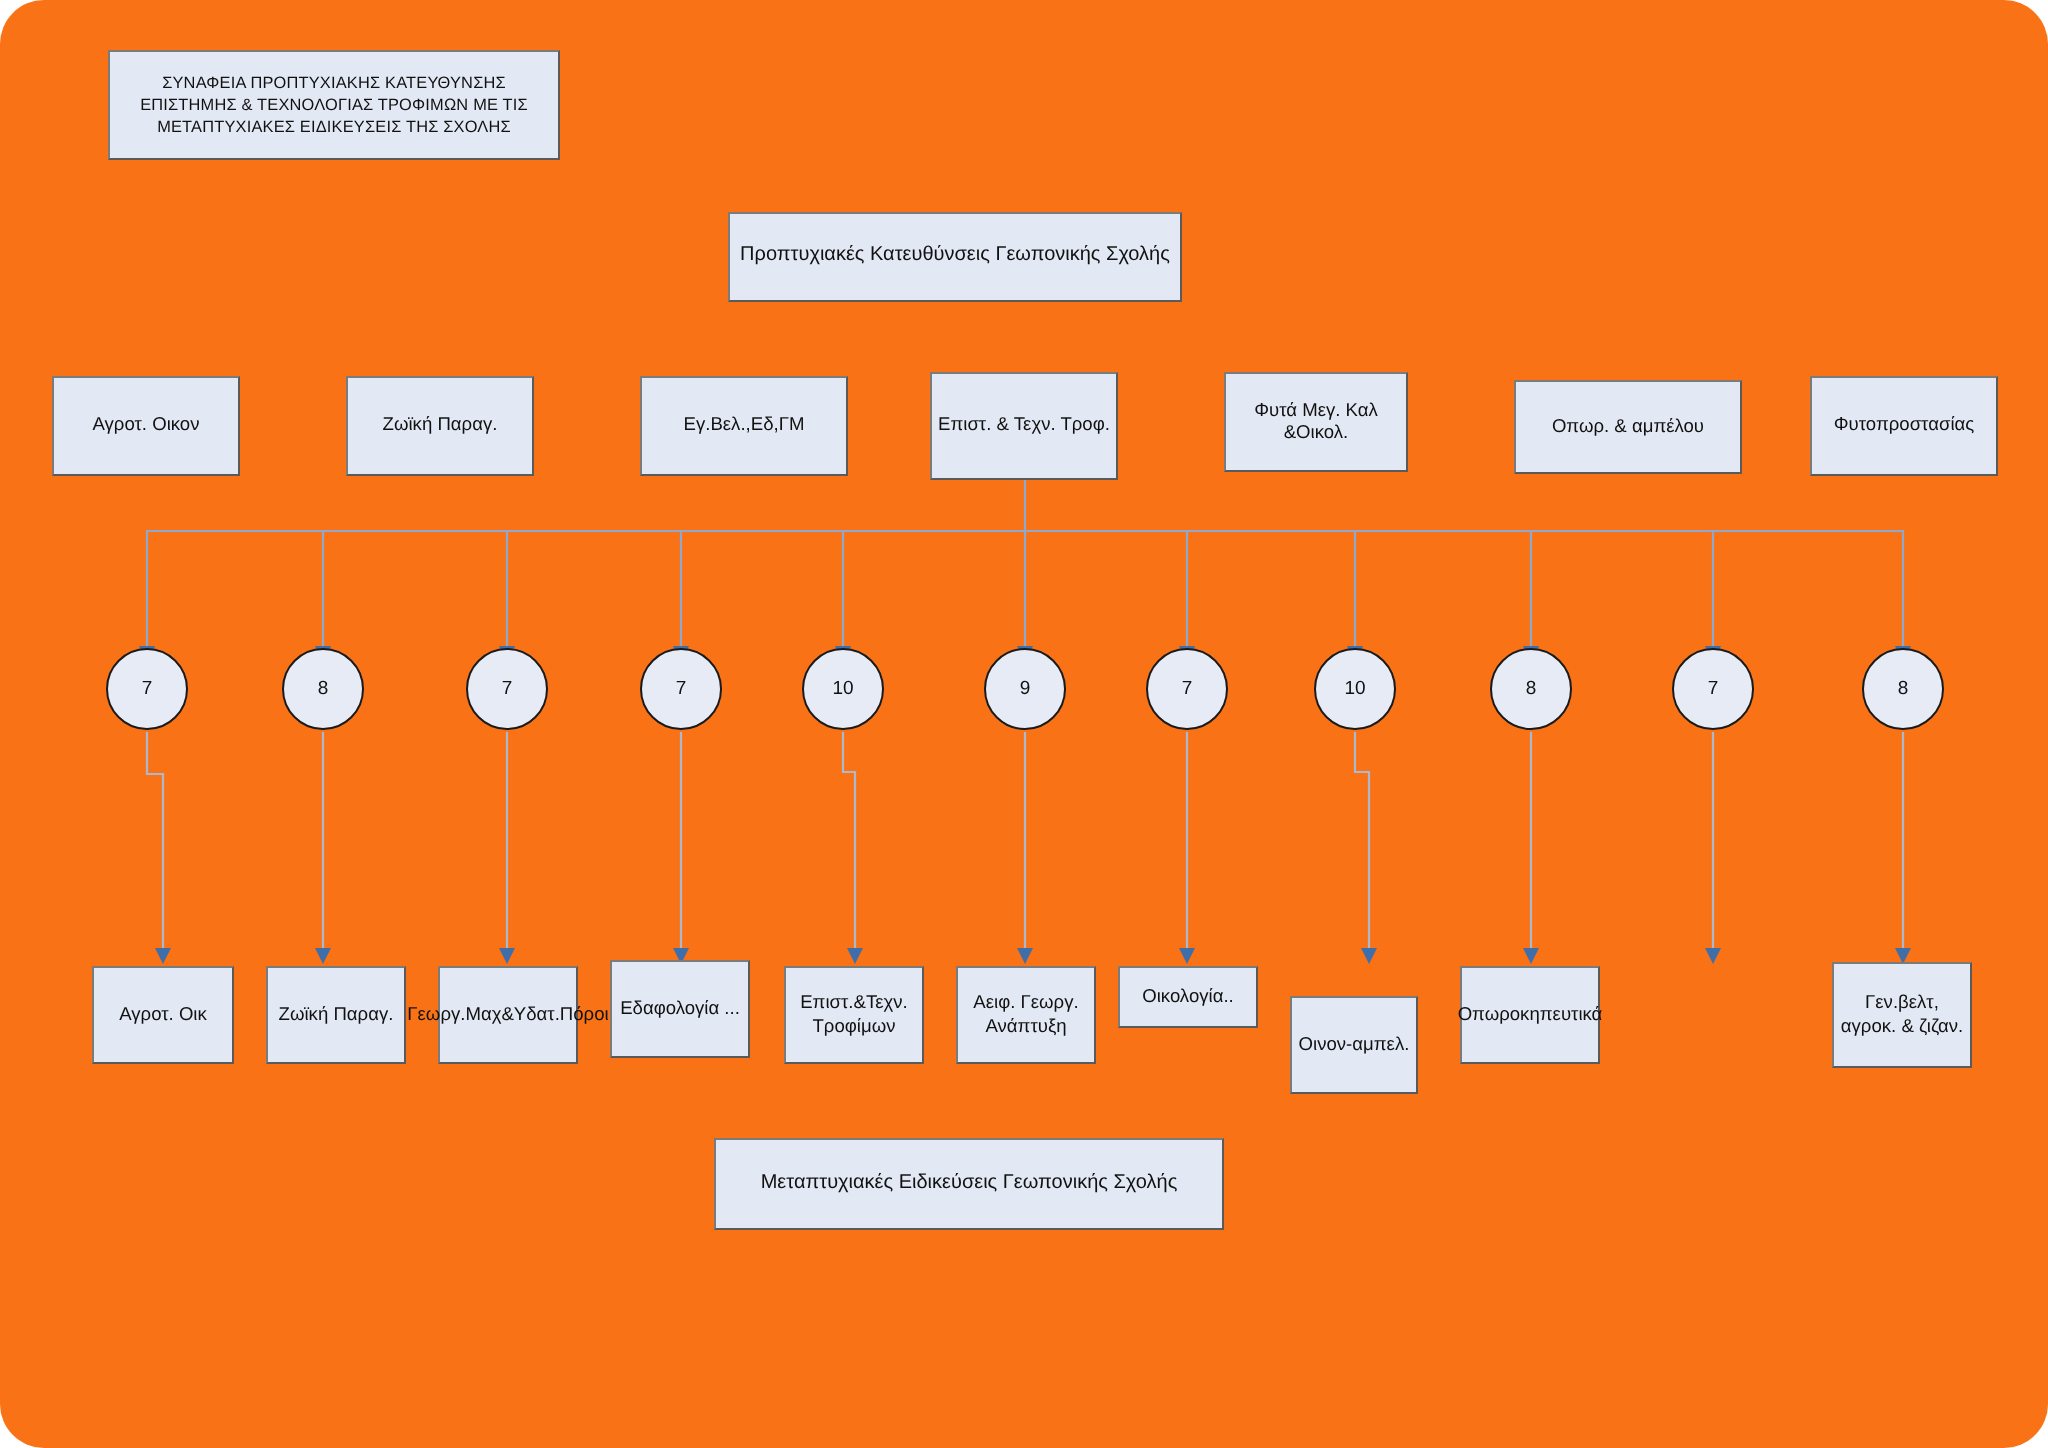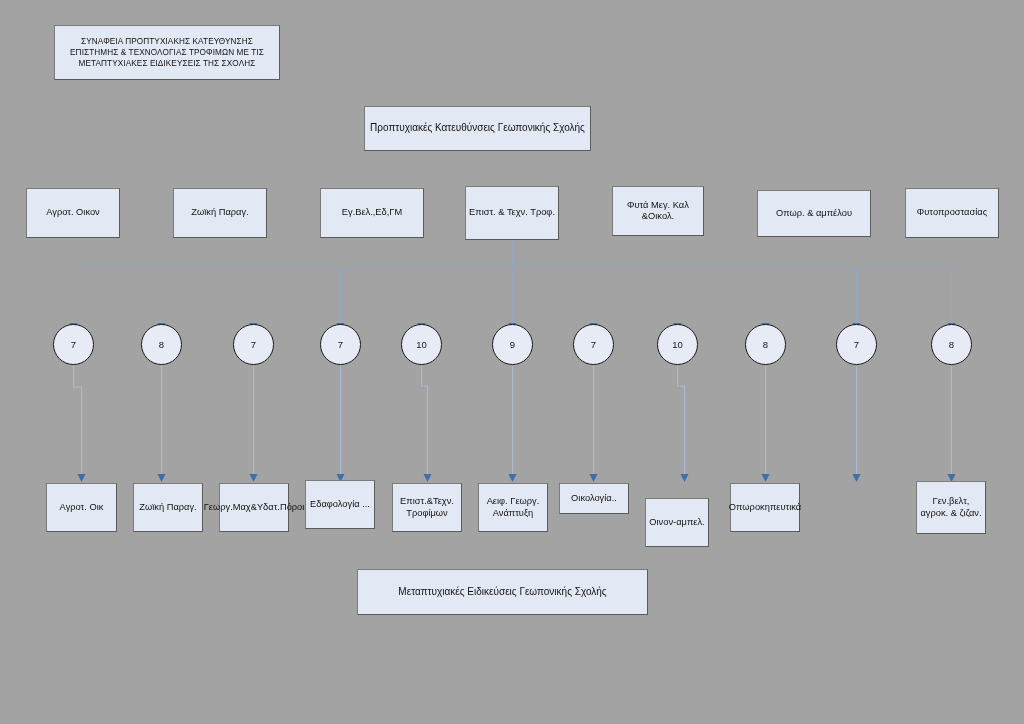--- a/index.html
+++ b/index.html
@@ -8,22 +8,23 @@
     background: #ffffff;
   }
   body {
     font-family: "Liberation Sans", sans-serif;
     -webkit-font-smoothing: antialiased;
   }
   #canvas {
     position: relative;
     width: 1024px;
     height: 724px;
-    background: #a3a3a3;
+    background: #f97316;
     overflow: hidden;
+    border-radius: 22px;
   }
 
   
   .node {
     position: absolute;
     box-sizing: border-box;
     background: #e3e9f4;
     border: 1px solid #7b7b7b;
     border-right-color: #5a5a5a;
     border-bottom-color: #5a5a5a;
@@ -232,17 +233,17 @@
   <div class="node bottom-row" style="left:645px; top:483px; width:64px; height:49px;margin-top:15px;">
     <span>Οινον-αμπελ.</span>
   </div>
   <div class="node bottom-row" style="left:730px; top:483px; width:70px; height:49px;">
     <span>Οπωροκηπευτικά</span>
   </div>
   <div class="node bottom-row" style="left:916px; top:481px; width:70px; height:53px;">
     <span>Γεν.βελτ, αγροκ. &amp; ζιζαν.</span>
   </div>
 
-  <div class="node title-box" style="left:357px; top:569px; width:291px; height:46px;">
+  <div class="node title-box" style="left:357px; top:569px; width:255px; height:46px;">
     <span>Μεταπτυχιακές Ειδικεύσεις Γεωπονικής Σχολής</span>
   </div>
 
 </div>
 
 </body></html>

